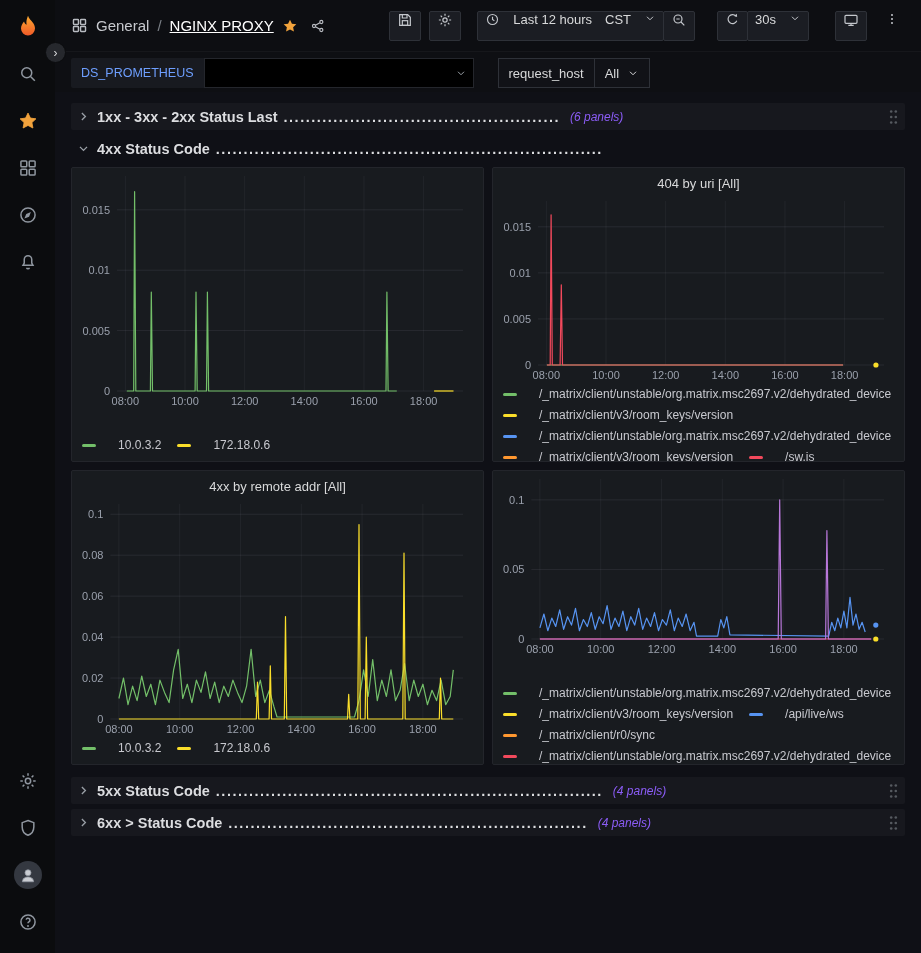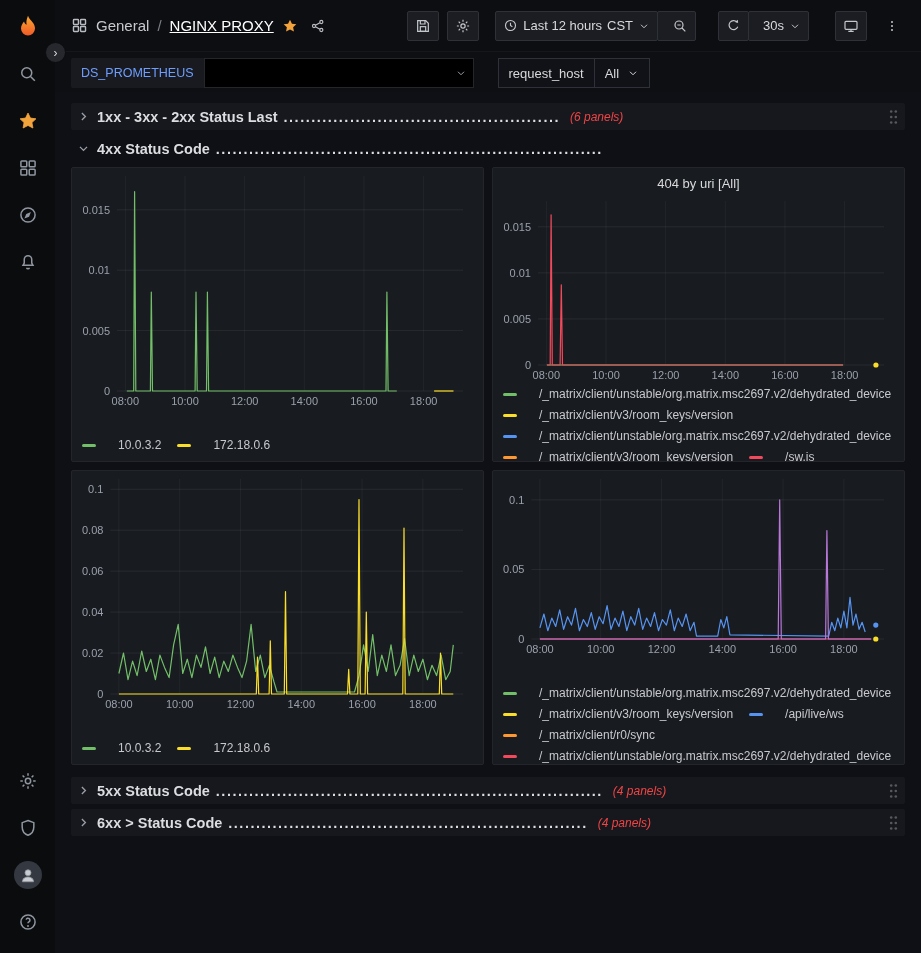--- a/index.html
+++ b/index.html
@@ -23,44 +23,44 @@
   .topbar { height: 52px; background: #0d0e12; display: flex; align-items: center; padding: 0 14px 0 16px; border-bottom: 1px solid rgba(255,255,255,0.04); }
   .crumb-area { display: flex; align-items: center; gap: 8px; }
   .tb-icon { color: #b9bcc2; display: flex; }
   .crumb-section { color: #c7c9ce; font-size: 15px; cursor: pointer; }
   .crumb-sep { color: #7b8087; font-size: 15px; }
   .crumb-title { color: #ffffff; font-size: 15px; font-weight: 500; cursor: pointer; text-decoration: underline; }
   .fav-star { display: flex; cursor: pointer; }
   .share { display: flex; color: #b9bcc2; cursor: pointer; margin-left: 4px; }
 
   .tb-actions { margin-left: auto; display: flex; align-items: center; }
-  .tb-btn { height: 30px; min-width: 30px; display: inline-flex; align-items: center; justify-content: center; gap: 5px; background: #1b1d23; border: 1px solid #2e3138; border-radius: 2px; color: #c4c7cc; padding: 0 7px; font-size: 13px; font-family: inherit; cursor: pointer; }
+  .tb-btn { height: 30px; min-width: 30px; display: inline-flex; align-items: flex-start; justify-content: center; gap: 13px; background: #1b1d23; border: 1px solid #2e3138; border-radius: 2px; color: #c4c7cc; padding: 0 7px; font-size: 13px; font-family: inherit; cursor: pointer; }
   .tb-btn .txt { color: #d8d9da; }
   .tb-btn.plain { background: transparent; border: none; }
   .btn-group { display: inline-flex; }
-  .btn-group .tb-btn + .tb-btn { margin-left: -1px; padding-left: 14px; }
+  .btn-group .tb-btn + .tb-btn { margin-left: -1px; }
   .sp8 { width: 8px; } .sp16 { width: 16px; } .sp22 { width: 22px; } .sp26 { width: 26px; } .sp10 { width: 10px; }
 
   
   .subbar { height: 40px; display: flex; align-items: center; padding: 2px 16px 0; gap: 24px; background: #0e0f13; }
   .var-group { display: flex; align-items: center; }
   .var-label { height: 30px; display: flex; align-items: center; background: #181a20; color: #6e9fff; font-size: 12.5px; font-weight: 500; padding: 0 10px; border-radius: 2px 0 0 2px; }
   .var-redacted { width: 270px; height: 30px; background: #000; border: 1px solid #24262c; display: flex; align-items: center; justify-content: flex-end; padding-right: 6px; color: #9aa0a7; cursor: pointer; }
   .input-box { height: 30px; display: flex; align-items: center; gap: 8px; border: 1px solid #2e3138; background: #111217; padding: 0 10px; color: #d8d9da; font-size: 13px; }
   .input-box.select { margin-left: -1px; cursor: pointer; color: #d8d9da; }
 
   
   .dash { flex: 1; padding: 6px 16px 0; background: #0f1016; overflow: hidden; }
   .dash-row { position: relative; display: flex; align-items: center; height: 27px; margin: 5px 0; padding: 0 6px; cursor: pointer; }
   .dash-row.collapsed { background: rgba(255,255,255,0.035); border-radius: 2px; }
   .row-chev { display: flex; color: #9aa0a7; margin-right: 7px; }
   .row-chev.open svg { transform: rotate(90deg); }
   .row-title { font-size: 14.5px; font-weight: 700; color: #dcdde0; white-space: nowrap; }
   .row-leader { font-size: 14.5px; font-weight: 700; color: #dcdde0; margin-left: 6px; letter-spacing: 1.5px; overflow: hidden; white-space: nowrap; max-width: 430px; }
-  .row-count { font-style: italic; font-size: 12px; color: #ef4444; margin-left: 10px; white-space: nowrap; }
+  .row-count { font-style: italic; font-size: 12px; color: #8b5cf6; margin-left: 10px; white-space: nowrap; }
   .drag-handle { position: absolute; right: 7px; top: 50%; transform: translateY(-50%); display: flex; cursor: grab; }
 
   .panel-grid { display: grid; grid-template-columns: 1fr 1fr; gap: 8px; margin: 4px 0 12px; }
   .panel { height: 295px; background: #181b1f; border: 1px solid #23252b; border-radius: 2px; display: flex; flex-direction: column; min-width: 0; }
   .panel-title { font-size: 13px; font-weight: 500; color: #d8d9da; text-align: center; padding: 8px 8px 2px; cursor: pointer; }
   .chart { flex: 1; min-height: 0; position: relative; margin: 2px 6px 0 2px; cursor: crosshair; }
   .chart svg { position: absolute; left: 0; top: 0; }
   svg text { font-family: "Liberation Sans", sans-serif; }
   .legend { flex: none; overflow: hidden; display: flex; flex-wrap: wrap; column-gap: 16px; align-content: flex-start; padding: 1px 10px 4px; font-size: 12px; color: #c8c9cf; line-height: 21px; }
   .legend-s { height: 27px; }
@@ -390,20 +390,21 @@
                 <span>/_matrix/client/v3/room_keys/version</span>
               </span>
               <span class="legend-item">
                 <span class="legend-marker" style="background: rgb(242, 73, 92);"></span>
                 <span>/sw.js</span>
               </span>
             </div>
         </section>
 
         <section class="panel">
+          <h2 class="panel-title">4xx by remote addr [All]</h2>
           <div class="chart">
               <svg width="403" height="239">
                 <line x1="44.91103448275862" y1="6" x2="44.91103448275862" y2="221" stroke="rgba(204,204,220,0.06)" stroke-width="1"></line>
                 <text x="44.91103448275862" y="235" text-anchor="middle" fill="#9aa0ac" font-size="11">08:00</text>
                 <line x1="105.7041379310345" y1="6" x2="105.7041379310345" y2="221" stroke="rgba(204,204,220,0.06)" stroke-width="1"></line>
                 <text x="105.7041379310345" y="235" text-anchor="middle" fill="#9aa0ac" font-size="11">10:00</text>
                 <line x1="166.49724137931034" y1="6" x2="166.49724137931034" y2="221" stroke="rgba(204,204,220,0.06)" stroke-width="1"></line>
                 <text x="166.49724137931034" y="235" text-anchor="middle" fill="#9aa0ac" font-size="11">12:00</text>
                 <line x1="227.2903448275862" y1="6" x2="227.2903448275862" y2="221" stroke="rgba(204,204,220,0.06)" stroke-width="1"></line>
                 <text x="227.2903448275862" y="235" text-anchor="middle" fill="#9aa0ac" font-size="11">14:00</text>

